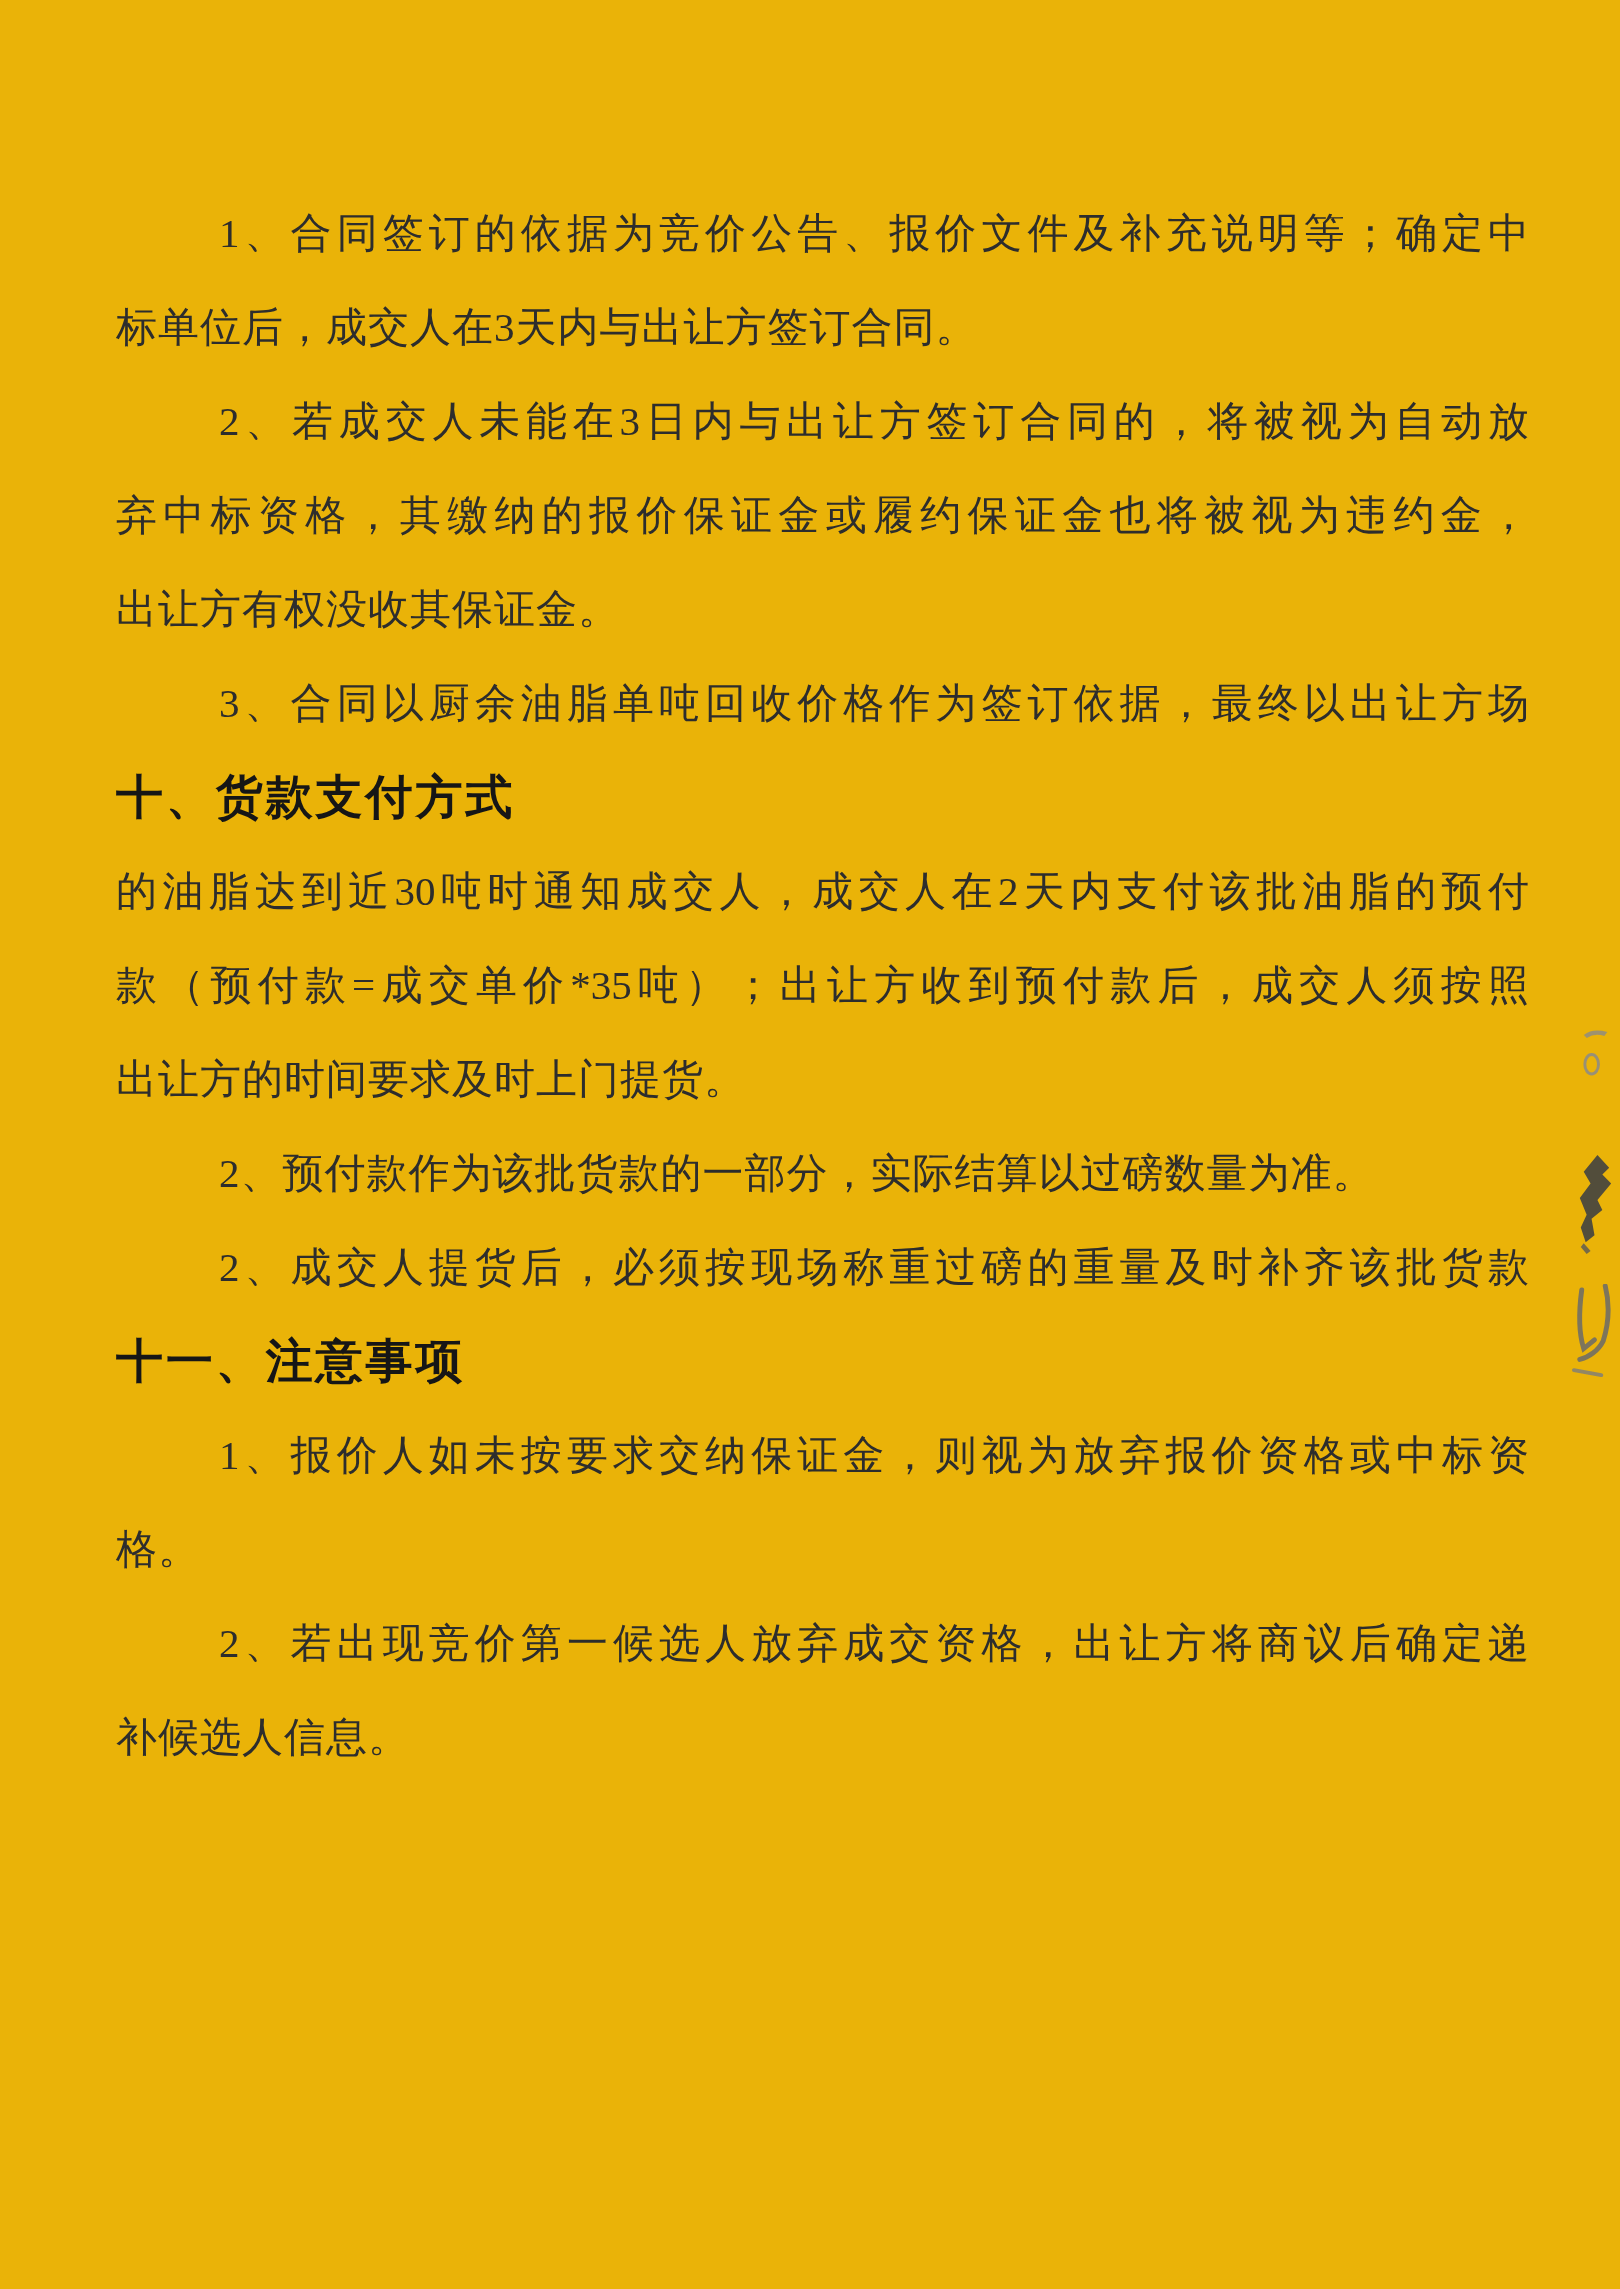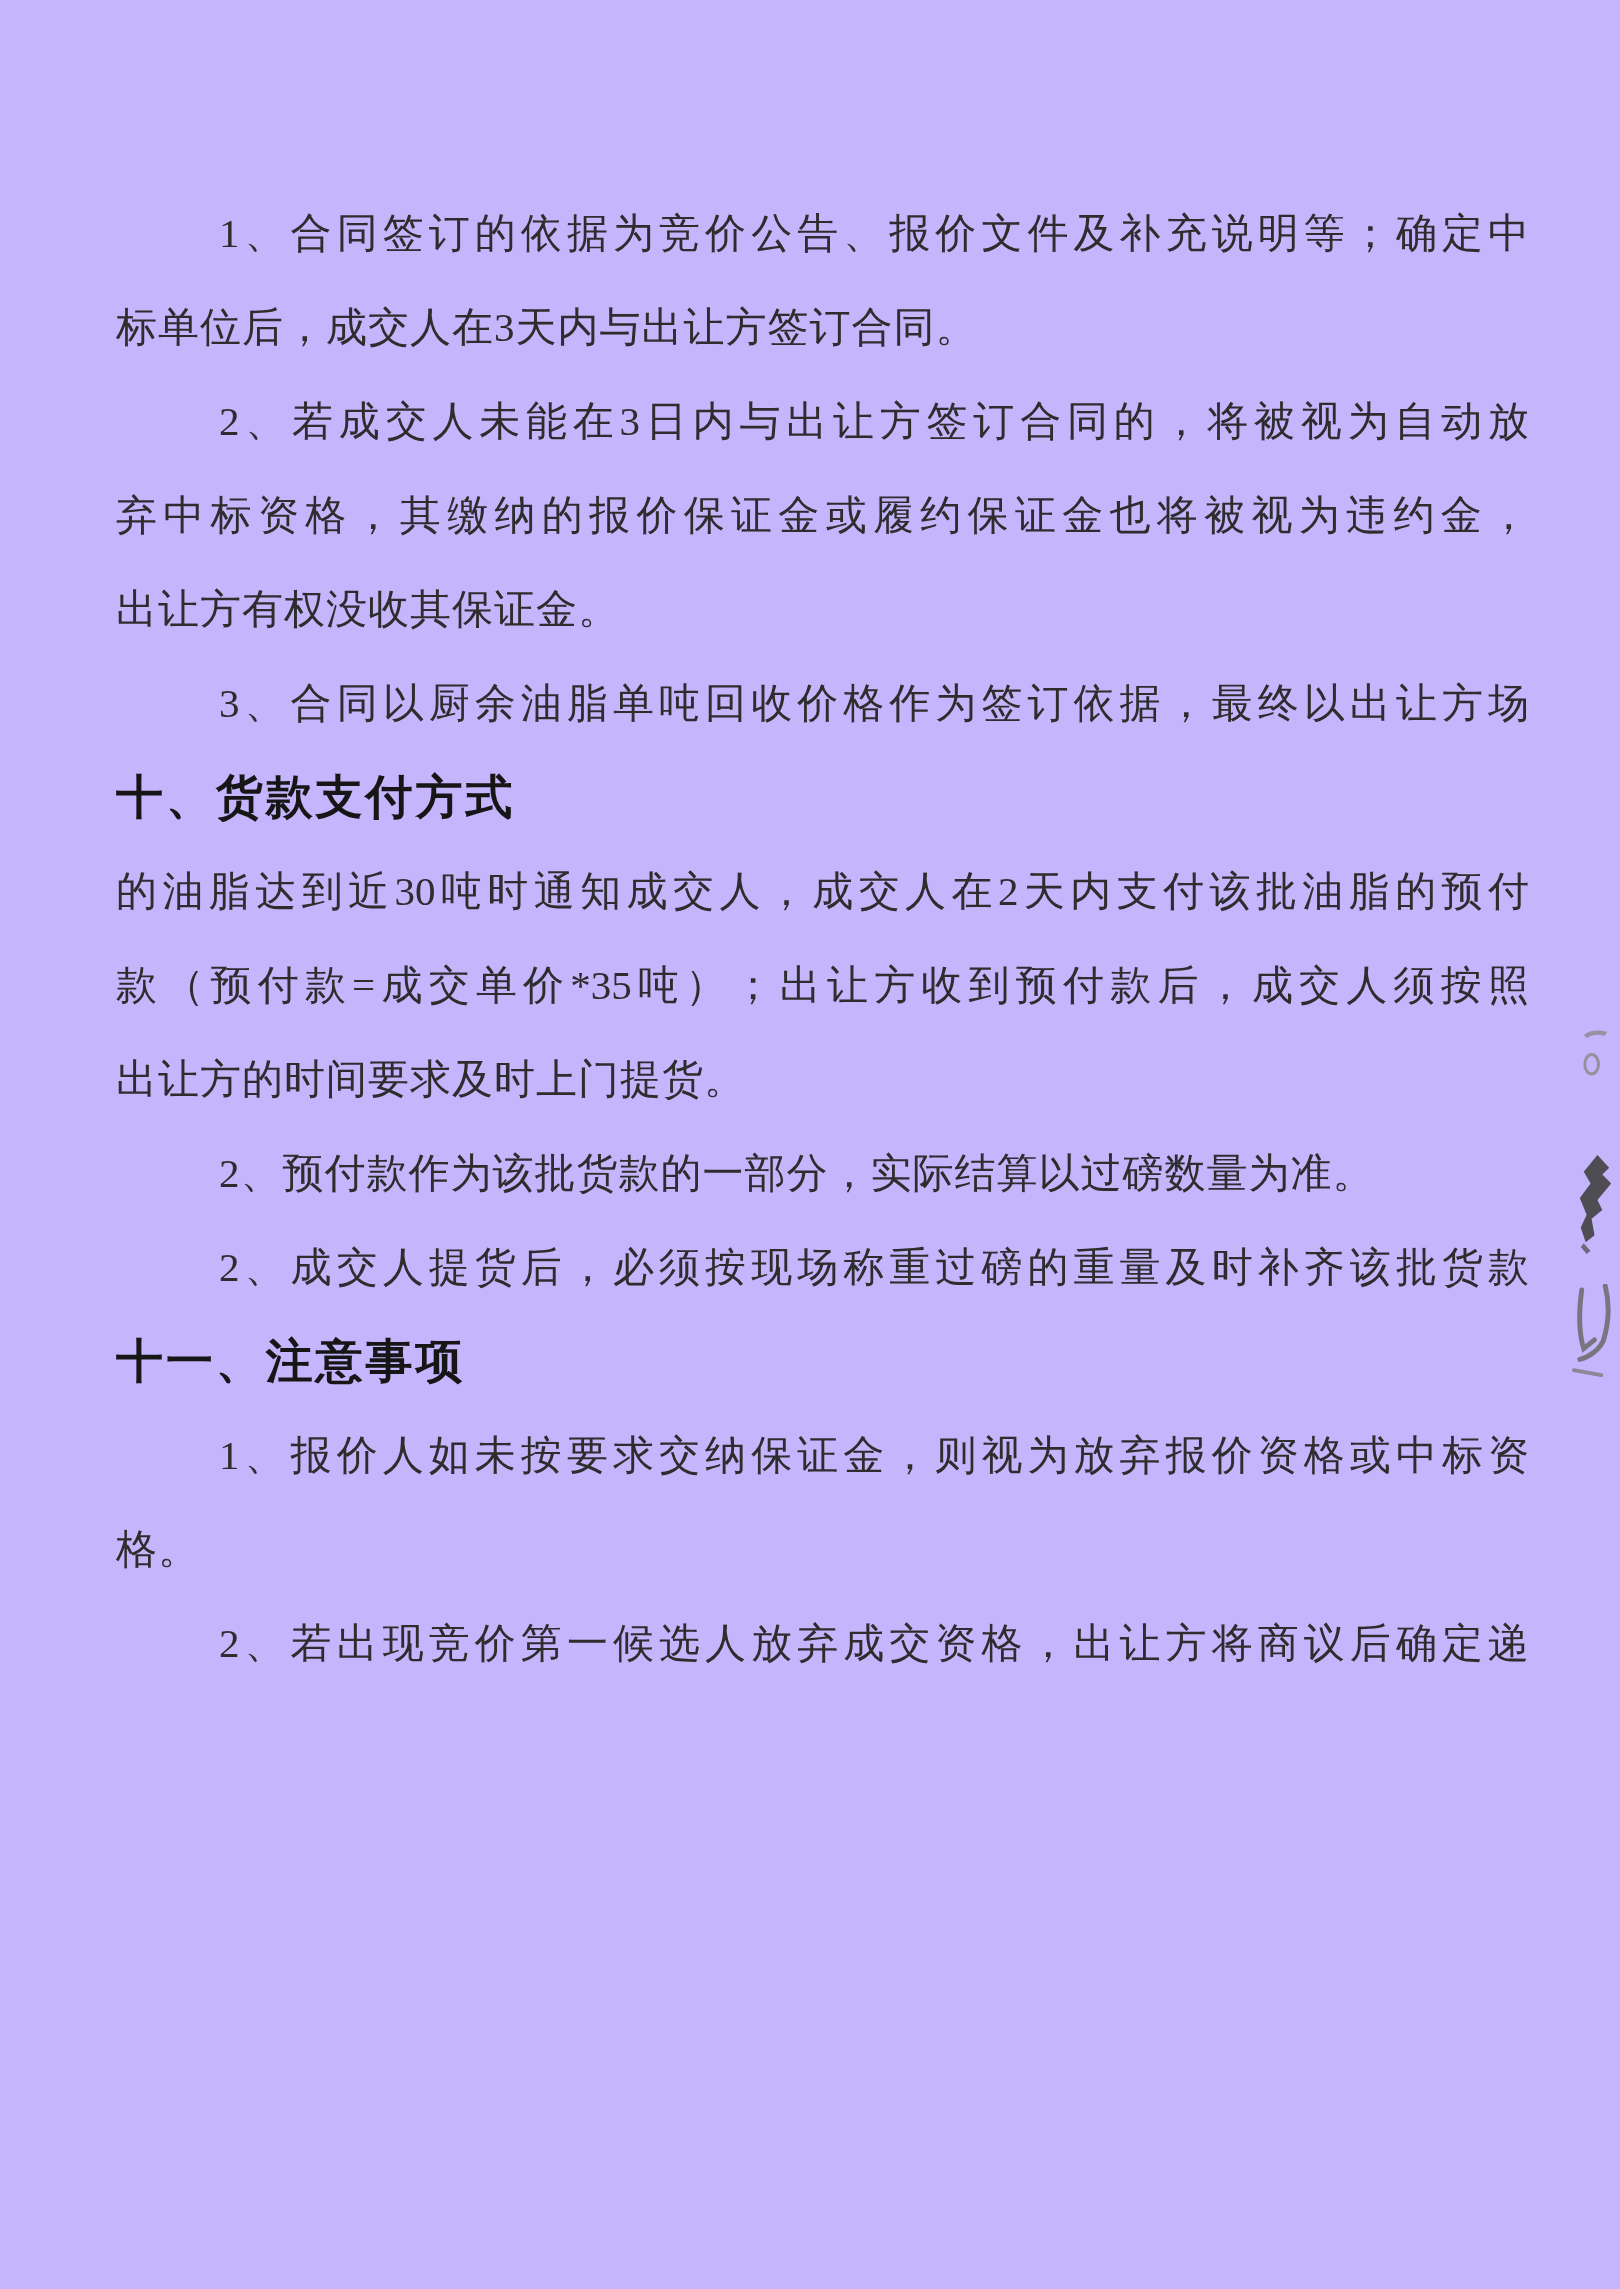--- a/index.html
+++ b/index.html
@@ -1,21 +1,21 @@
 <!DOCTYPE html>
 <html lang="zh"><head>
 <meta charset="utf-8">
 <style>
   html, body { margin: 0; padding: 0; background: #e8e8e8; }
   .page {
     position: relative;
     width: 1620px;
     height: 2290px;
     margin: 0 auto;
-    background: #c4b5fd;
+    background: #eab308;
     overflow: hidden;
     font-family: "Liberation Serif", "DejaVu Serif", serif;
   }
   .textcol {
     position: absolute;
     left: 116px;
     top: 186px;
     width: 1413px;
   }
   .line {
@@ -60,20 +60,21 @@
     <div class="line heading">十、货款支付方式</div>
     <div class="line j">的油脂达到近30吨时通知成交人，成交人在2天内支付该批油脂的预付</div>
     <div class="line j">款（预付款=成交单价*35吨）；出让方收到预付款后，成交人须按照</div>
     <div class="line">出让方的时间要求及时上门提货。</div>
     <div class="line indent">2、预付款作为该批货款的一部分，实际结算以过磅数量为准。</div>
     <div class="line indent j">2、成交人提货后，必须按现场称重过磅的重量及时补齐该批货款</div>
     <div class="line heading">十一、注意事项</div>
     <div class="line indent j">1、报价人如未按要求交纳保证金，则视为放弃报价资格或中标资</div>
     <div class="line">格。</div>
     <div class="line indent j">2、若出现竞价第一候选人放弃成交资格，出让方将商议后确定递</div>
+    <div class="line">补候选人信息。</div>
   </div>
 
   <svg class="artifact" style="left:1578px; top:1025px;" width="41" height="57" viewBox="0 0 42 58">
     <path d="M6 10 q9 -7 24 -3 l-3 4 q-10 -3 -18 2 z" fill="#8a8a8a" opacity="0.8"></path>
     <ellipse cx="14" cy="40" rx="7" ry="10" fill="none" stroke="#8a8a8a" stroke-width="3" opacity="0.85"></ellipse>
   </svg>
 
   <svg class="artifact" style="left:1570px; top:1153px;" width="49" height="102" viewBox="0 0 50 104">
     <path d="M28 2 l12 13 -7 7 9 9 -14 17 5 10 -11 9 3 17 -9 7 -5 -15 6 -13 -7 -17 11 -15 -7 -12 z" fill="#414141" opacity="0.9"></path>
     <path d="M14 92 l7 8 -4 3 -6 -7 z" fill="#575757" opacity="0.8"></path>

